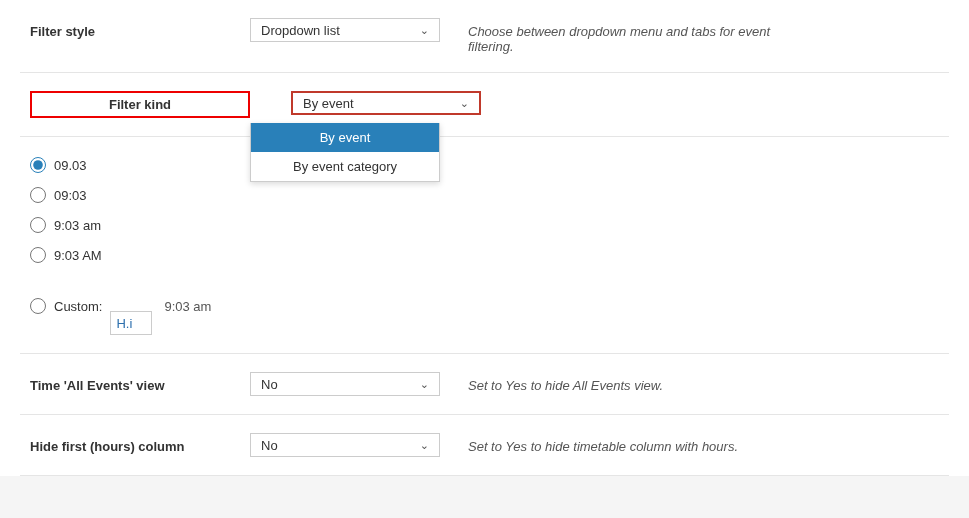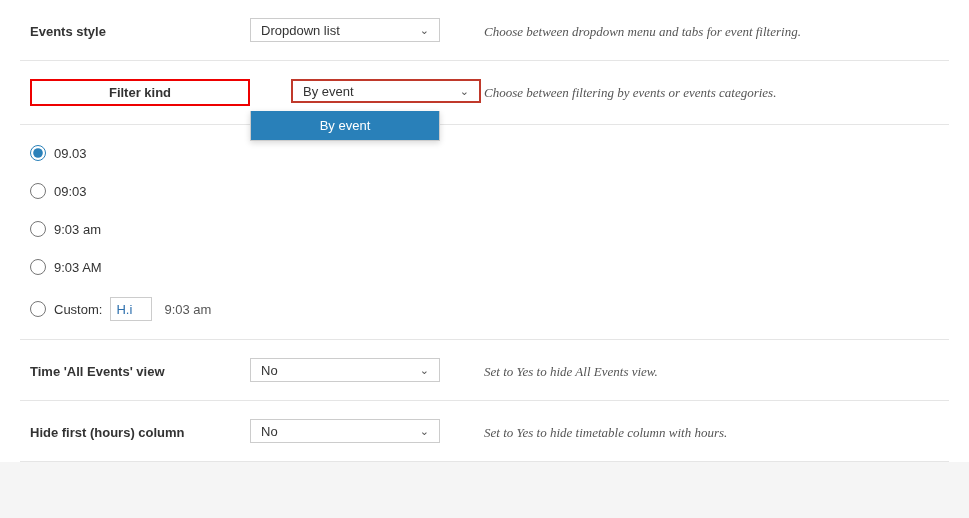--- a/index.html
+++ b/index.html
@@ -34,27 +34,26 @@
       border: 2px solid #e00;
       padding: 4px 8px;
       font-weight: 700;
     }
     .settings-control {
       width: 200px;
       min-width: 200px;
       position: relative;
     }
     .settings-description {
-      margin-left: 34px;
+      margin-left: 18px;
       font-style: italic;
       color: #555;
       font-size: 13px;
       padding-top: 6px;
       max-width: 320px;
-      font-family: Liberation Serif, serif;
     }
     .select-box {
       width: 190px;
       height: 24px;
       border: 1px solid #ccc;
       background: #fff;
       display: flex;
       align-items: center;
       justify-content: space-between;
       padding: 0 10px;
@@ -86,21 +85,21 @@
       cursor: pointer;
       color: #333;
     }
     .dropdown-item.selected {
       background: #2980b9;
       color: #fff;
     }
     .radio-group {
       display: flex;
       flex-direction: column;
-      gap: 22px;
+      gap: 14px;
       padding-top: 2px;
     }
     .radio-row {
       display: flex;
       align-items: center;
       gap: 8px;
       font-size: 13px;
     }
     .radio-input {
       width: 16px;
@@ -108,59 +107,60 @@
       cursor: pointer;
       accent-color: #2980b9;
     }
     .custom-input {
       border: 1px solid #ccc;
       padding: 2px 5px;
       font-size: 13px;
       width: 42px;
       height: 24px;
       color: #2c6fad;
+      margin-top: 34px;
     }
     .time-preview {
       color: #555;
       font-size: 13px;
       margin-left: 4px;
     }
     .filter-kind-row {
       align-items: flex-start;
       text-align: center;
     }
   </style>
 </head>
 <body>
 
 <div class="settings-container">
 
   <div class="settings-row">
-    <div class="settings-label">Events style</div>
+    <div class="settings-label">Filter style</div>
     <div class="settings-control">
       <div class="select-box">
         <span>Dropdown list</span>
         <span class="chevron">⌄</span>
       </div>
     </div>
     <div class="settings-description">Choose between dropdown menu and tabs for event filtering.</div>
   </div>
 
   <div class="settings-row filter-kind-row">
     <div class="settings-label highlighted">Filter kind</div>
     <div class="settings-control" style="position:relative;padding-left:41px;">
       <div class="select-box open">
         <span>By event</span>
         <span class="chevron">⌄</span>
       </div>
       <div class="dropdown-menu">
         <div class="dropdown-item selected">By event</div>
-      </div>
-    </div>
-    <div class="settings-description">Choose between filtering by events or events categories.</div>
+        <div class="dropdown-item">By event category</div>
+      </div>
+    </div>
   </div>
 
 
   <div class="settings-row">
     <div class="settings-control" style="width:300px;">
       <div class="radio-group">
         <div class="radio-row">
           <input type="radio" class="radio-input" name="timeformat" checked="" style="">
           <span>09.03</span>
         </div>

